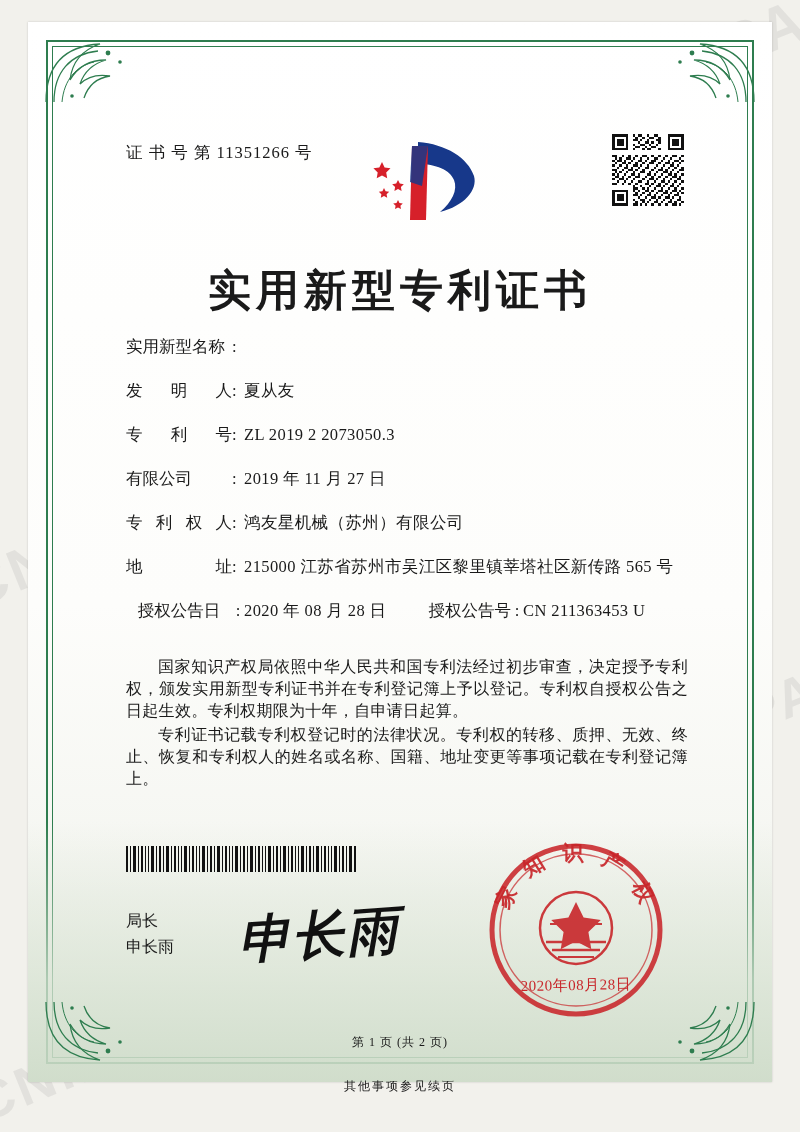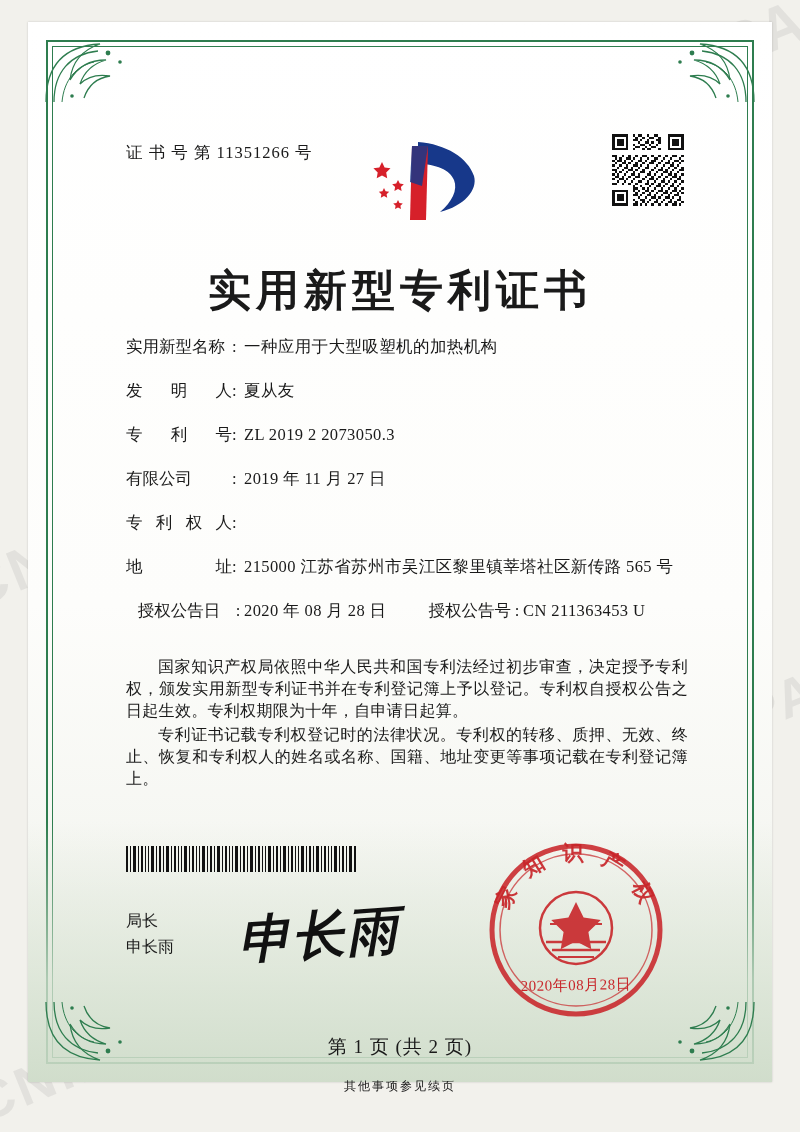--- a/index.html
+++ b/index.html
@@ -232,21 +232,21 @@
     letter-spacing: 0.5px;
     transform: rotate(-1deg);
   }
 
   
   .page-no {
     position: absolute;
     left: 0; right: 0;
     top: 988px;
     text-align: center;
-    font-size: 19px;
+    font-size: 12px;
     letter-spacing: 1px;
   }
   .bottom-note {
     position: absolute;
     left: 0; right: 0;
     top: 1078px;
     text-align: center;
     font-size: 12px;
     letter-spacing: 2px;
     z-index: 3;
@@ -572,21 +572,20 @@
       </svg>
     </div>
 
     <div class="title">实用新型专利证书</div>
 
     <div class="fields">
 
       <div class="field-row">
         <span class="field-label">实用新型名称</span>
         <span class="field-colon">:</span>
-        <span class="field-value">一种应用于大型吸塑机的加热机构</span>
       </div>
 
       <div class="field-row">
         <span class="field-label spaced">
           <span>发</span>
           <span>明</span>
           <span>人</span>
         </span>
         <span class="field-colon">:</span>
         <span class="field-value">夏从友</span>
@@ -609,20 +608,21 @@
       </div>
 
       <div class="field-row">
         <span class="field-label spaced">
           <span>专</span>
           <span>利</span>
           <span>权</span>
           <span>人</span>
         </span>
         <span class="field-colon">:</span>
+        <span class="field-value">鸿友星机械（苏州）有限公司</span>
       </div>
 
       <div class="field-row">
         <span class="field-label spaced">
           <span>地</span>
           <span>址</span>
         </span>
         <span class="field-colon">:</span>
         <span class="field-value">215000 江苏省苏州市吴江区黎里镇莘塔社区新传路 565 号</span>
       </div>

